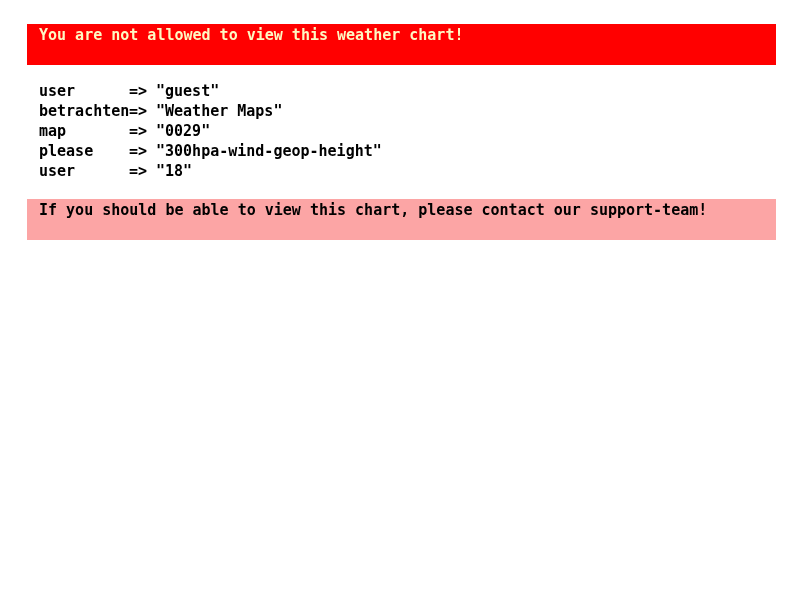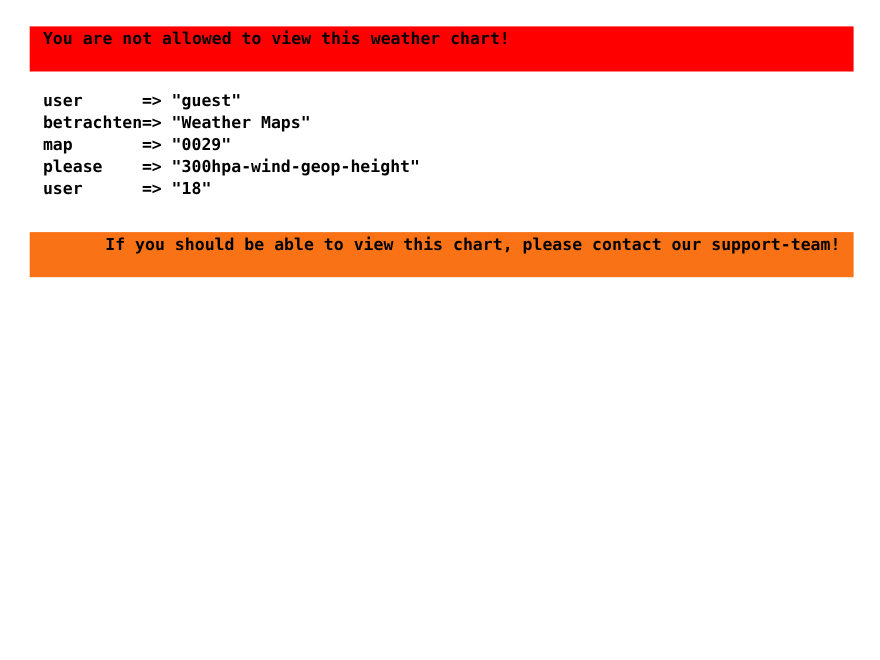--- a/index.html
+++ b/index.html
@@ -21,33 +21,32 @@
     margin: 24px 0 0 27px;
   }
   .banner {
     width: 749px;
     height: 41px;
     box-sizing: border-box;
     padding: 2px 12px;
   }
   .banner-error {
     background: #ff0000;
-    color: #000000;
+    color: #fef9c3;
   }
   .banner-info {
-    background: #f97316;
+    background: #fca5a5;
     color: #000000;
-    text-align: right;
   }
   .banner .line {
     line-height: 18.5px;
     white-space: pre;
   }
   .params {
-    margin: 16px 0 12px 12px;
+    margin: 16px 0 0 12px;
   }
   .param-row {
     line-height: 20px;
     white-space: pre;
     display: flex;
   }
   .param-key   { display: inline-block; width: 90px; }
   .param-arrow { display: inline-block; width: 27px; }
   .param-value { display: inline-block; }
   .spacer-before-info { height: 18px; }

